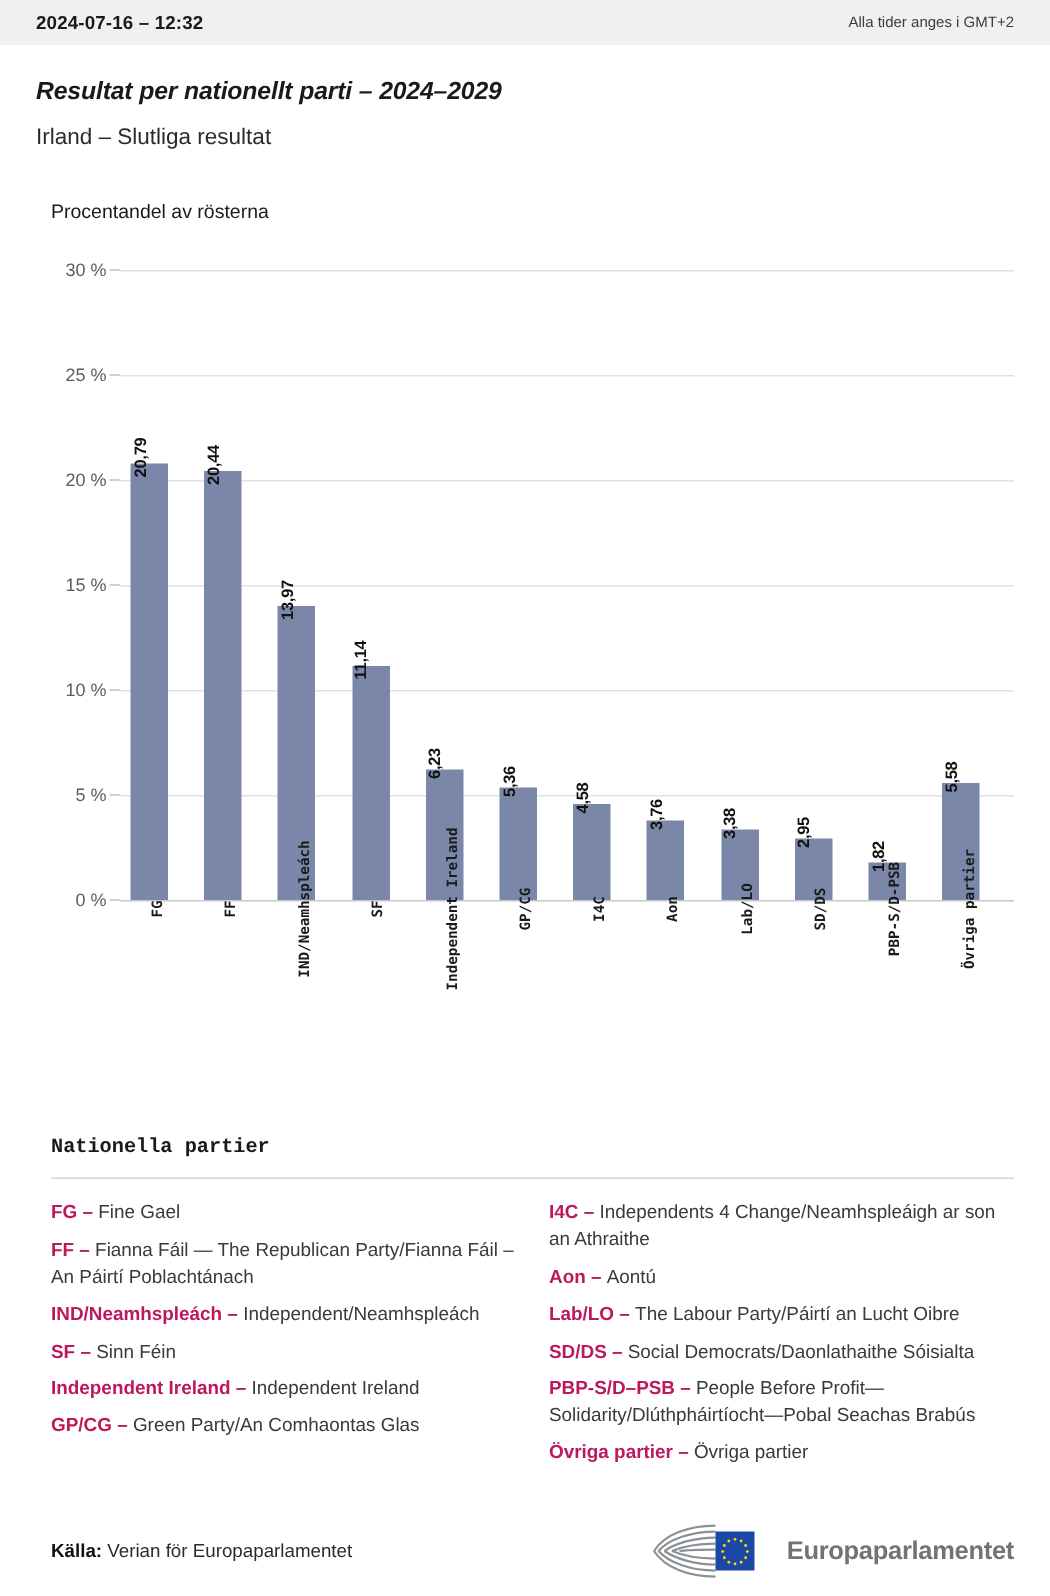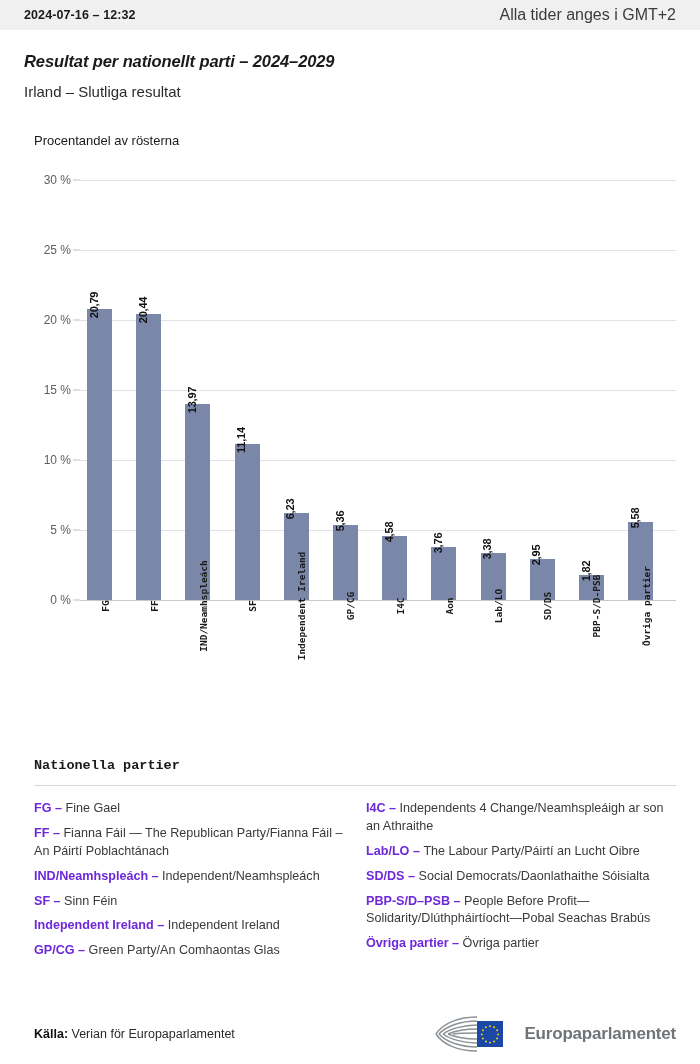--- a/index.html
+++ b/index.html
@@ -21,21 +21,21 @@
     justify-content: space-between;
     padding: 0 24px;
   }
   .metabar-date {
     font-size: 12.5px;
     font-weight: bold;
     letter-spacing: .1px;
     color: #1a1a1a;
   }
   .metabar-tz {
-    font-size: 16px;
+    font-size: 10px;
     color: #3c3c3c;
   }
 
   
   .titles { padding: 22px 24px 0 24px; }
   .title-main {
     font-size: 16.5px;
     font-weight: bold;
     letter-spacing: -.1px;
     color: #1a1a1a;
@@ -162,21 +162,21 @@
     margin-top: 14px;
     margin-left: 10px;
   }
   .legend-col { flex: 1 1 0; min-width: 0; }
   .legend-item {
     font-size: 12.6px;
     line-height: 1.42;
     color: #3a3a3a;
     margin-bottom: 7px;
   }
-  .legend-item b { color: #6d28d9; font-weight: bold; }
+  .legend-item b { color: #be185d; font-weight: bold; }
 
   
   .footer {
     position: absolute;
     left: 0; right: 0;
     bottom: 0;
     height: 60px;
     padding: 0 24px;
     display: flex;
     align-items: center;
@@ -334,20 +334,21 @@
     <div class="legend-col" id="legend-left">
         <div class="legend-item"><b>FG – </b><span>Fine Gael</span></div>
         <div class="legend-item"><b>FF – </b><span>Fianna Fáil — The Republican Party/Fianna Fáil – An Páirtí Poblachtánach</span></div>
         <div class="legend-item"><b>IND/Neamhspleách – </b><span>Independent/Neamhspleách</span></div>
         <div class="legend-item"><b>SF – </b><span>Sinn Féin</span></div>
         <div class="legend-item"><b>Independent Ireland  – </b><span>Independent Ireland</span></div>
         <div class="legend-item"><b>GP/CG – </b><span>Green Party/An Comhaontas Glas</span></div>
       </div>
     <div class="legend-col" id="legend-right">
         <div class="legend-item"><b>I4C – </b><span>Independents 4 Change/Neamhspleáigh ar son an Athraithe</span></div>
+        <div class="legend-item"><b>Aon – </b><span>Aontú</span></div>
         <div class="legend-item"><b>Lab/LO – </b><span>The Labour Party/Páirtí an Lucht Oibre</span></div>
         <div class="legend-item"><b>SD/DS – </b><span>Social Democrats/Daonlathaithe Sóisialta</span></div>
         <div class="legend-item"><b>PBP-S/D–PSB – </b><span>People Before Profit—Solidarity/Dlúthpháirtíocht—Pobal Seachas Brabús</span></div>
         <div class="legend-item"><b>Övriga partier – </b><span>Övriga partier</span></div>
       </div>
   </div>
 </div>
 
 <div class="footer">
   <div class="source">

